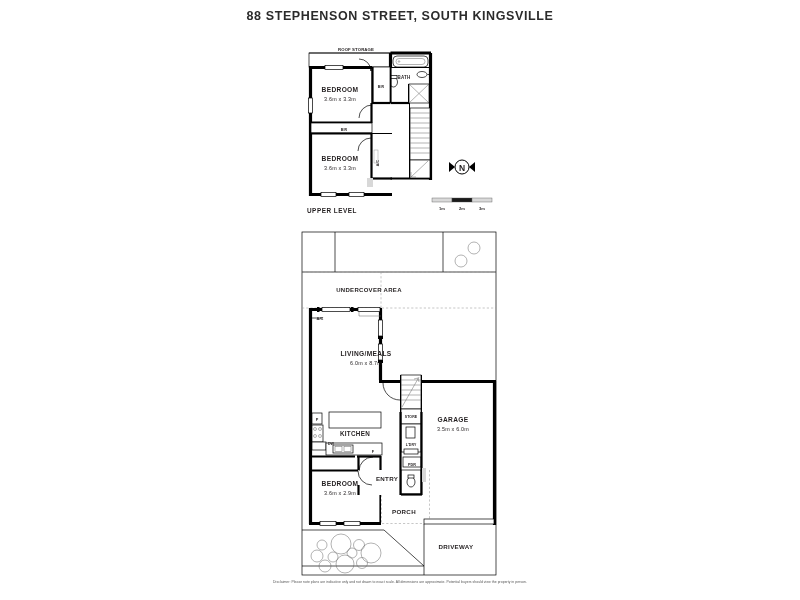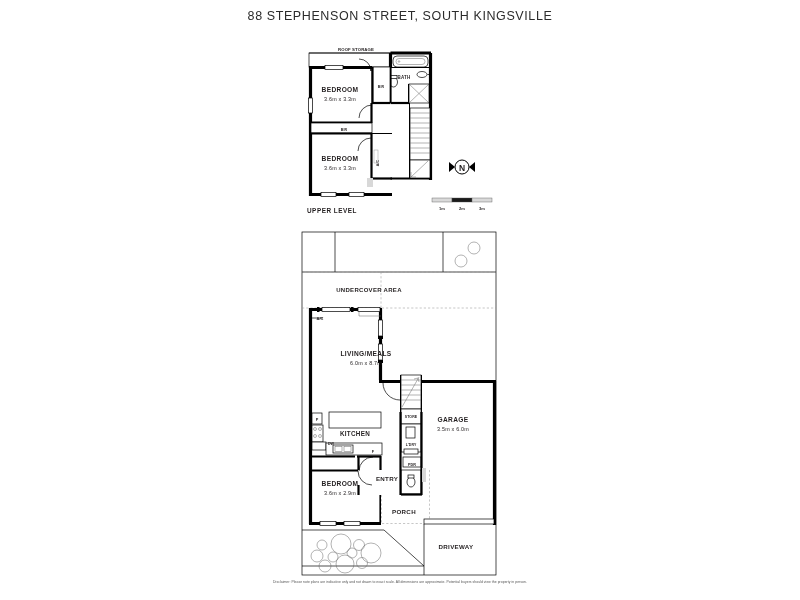--- a/index.html
+++ b/index.html
@@ -5,21 +5,21 @@
 <style>
   html,body{margin:0;padding:0;background:#ffffff;}
   body{
     width:800px;height:600px;overflow:hidden;position:relative;
     font-family:"Liberation Sans","DejaVu Sans",sans-serif;
     color:#231f20;
   }
   #plan-root{position:absolute;inset:0;}
   #title{
     position:absolute;left:0;right:0;top:9px;text-align:center;
-    font-size:12.5px;font-weight:400;letter-spacing:.6px;color:#2b2b2b;
+    font-size:12.5px;font-weight:700;letter-spacing:.6px;color:#2b2b2b;
   }
   #disclaimer{
     position:absolute;left:0;right:0;top:580px;text-align:center;
     font-size:3.4px;letter-spacing:.05px;color:#555;white-space:nowrap;
   }
   svg{display:block;position:absolute;left:0;top:0;}
   .lbl{font-family:"Liberation Sans","DejaVu Sans",sans-serif;fill:#231f20;}
   .room-name{font-size:6.6px;font-weight:700;letter-spacing:.35px;text-anchor:middle;}
   .room-dim{font-size:5.4px;letter-spacing:.2px;text-anchor:middle;}
   .tiny{font-size:4.5px;font-weight:700;letter-spacing:.2px;text-anchor:middle;}

